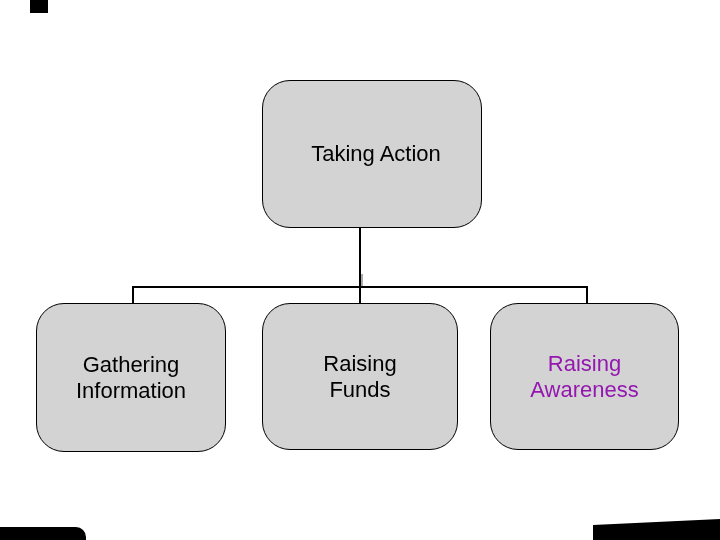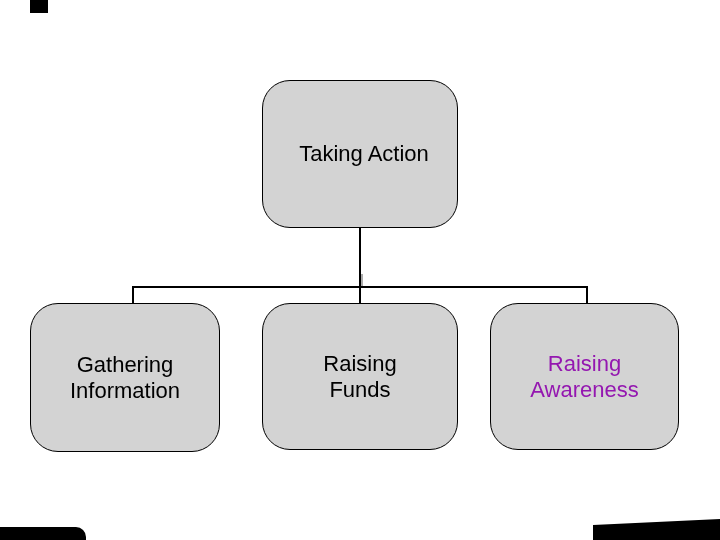--- a/index.html
+++ b/index.html
@@ -21,22 +21,22 @@
     justify-content: center;
     box-sizing: border-box;
   }
   .box .label {
     font-size: 22px;
     line-height: 26px;
     color: #000000;
     text-align: center;
     white-space: pre-line;
   }
-  .root { left: 262px; top: 80px;  width: 196px; height: 148px; padding-left: 8px; }
-  .c1   { left: 30px;  top: 303px; width: 190px; height: 149px; }
+  .root { left: 262px; top: 80px;  width: 220px; height: 148px; padding-left: 8px; }
+  .c1   { left: 36px;  top: 303px; width: 190px; height: 149px; }
   .c2   { left: 262px; top: 303px; width: 196px; height: 147px; }
   .c3   { left: 490px; top: 303px; width: 189px; height: 147px; }
   .c3 .label { color: #9417B0; }
 
   .line { position: absolute; background: #000000; }
   .trunk    { left: 359px; top: 227px; width: 2px;   height: 61px; }
   .crossbar { left: 132px; top: 286px; width: 456px; height: 2px;  }
   .stub     { width: 2px; top: 287px; height: 18px; }
   .s1 { left: 132px; }
   .s2 { left: 359px; }

